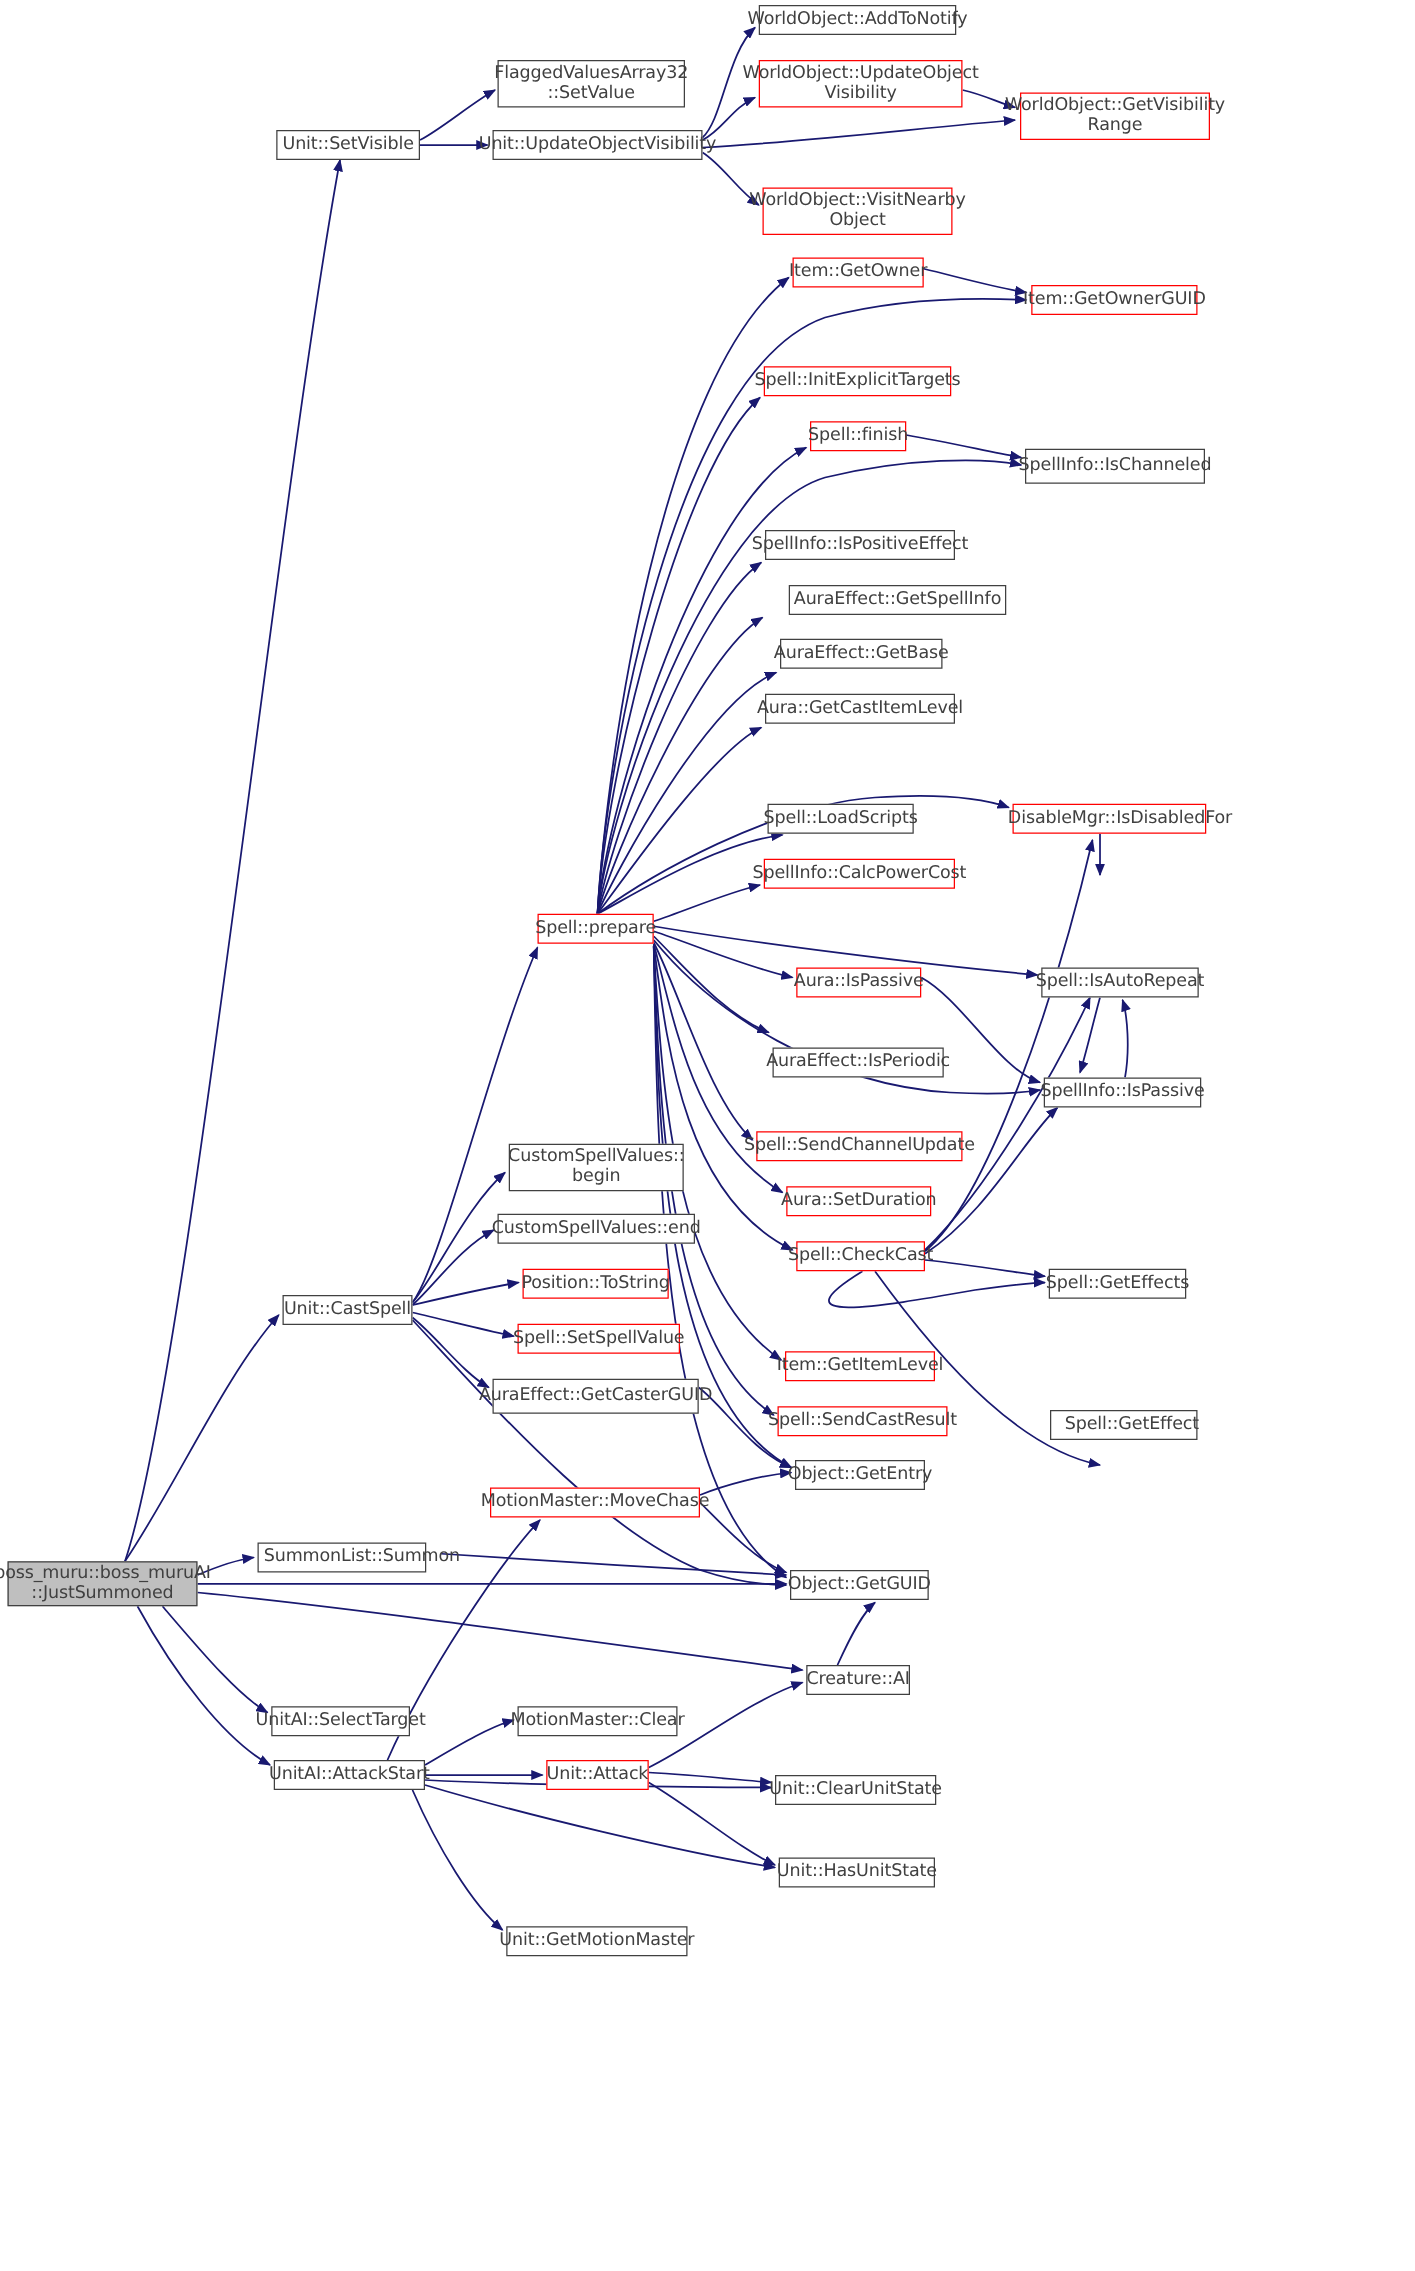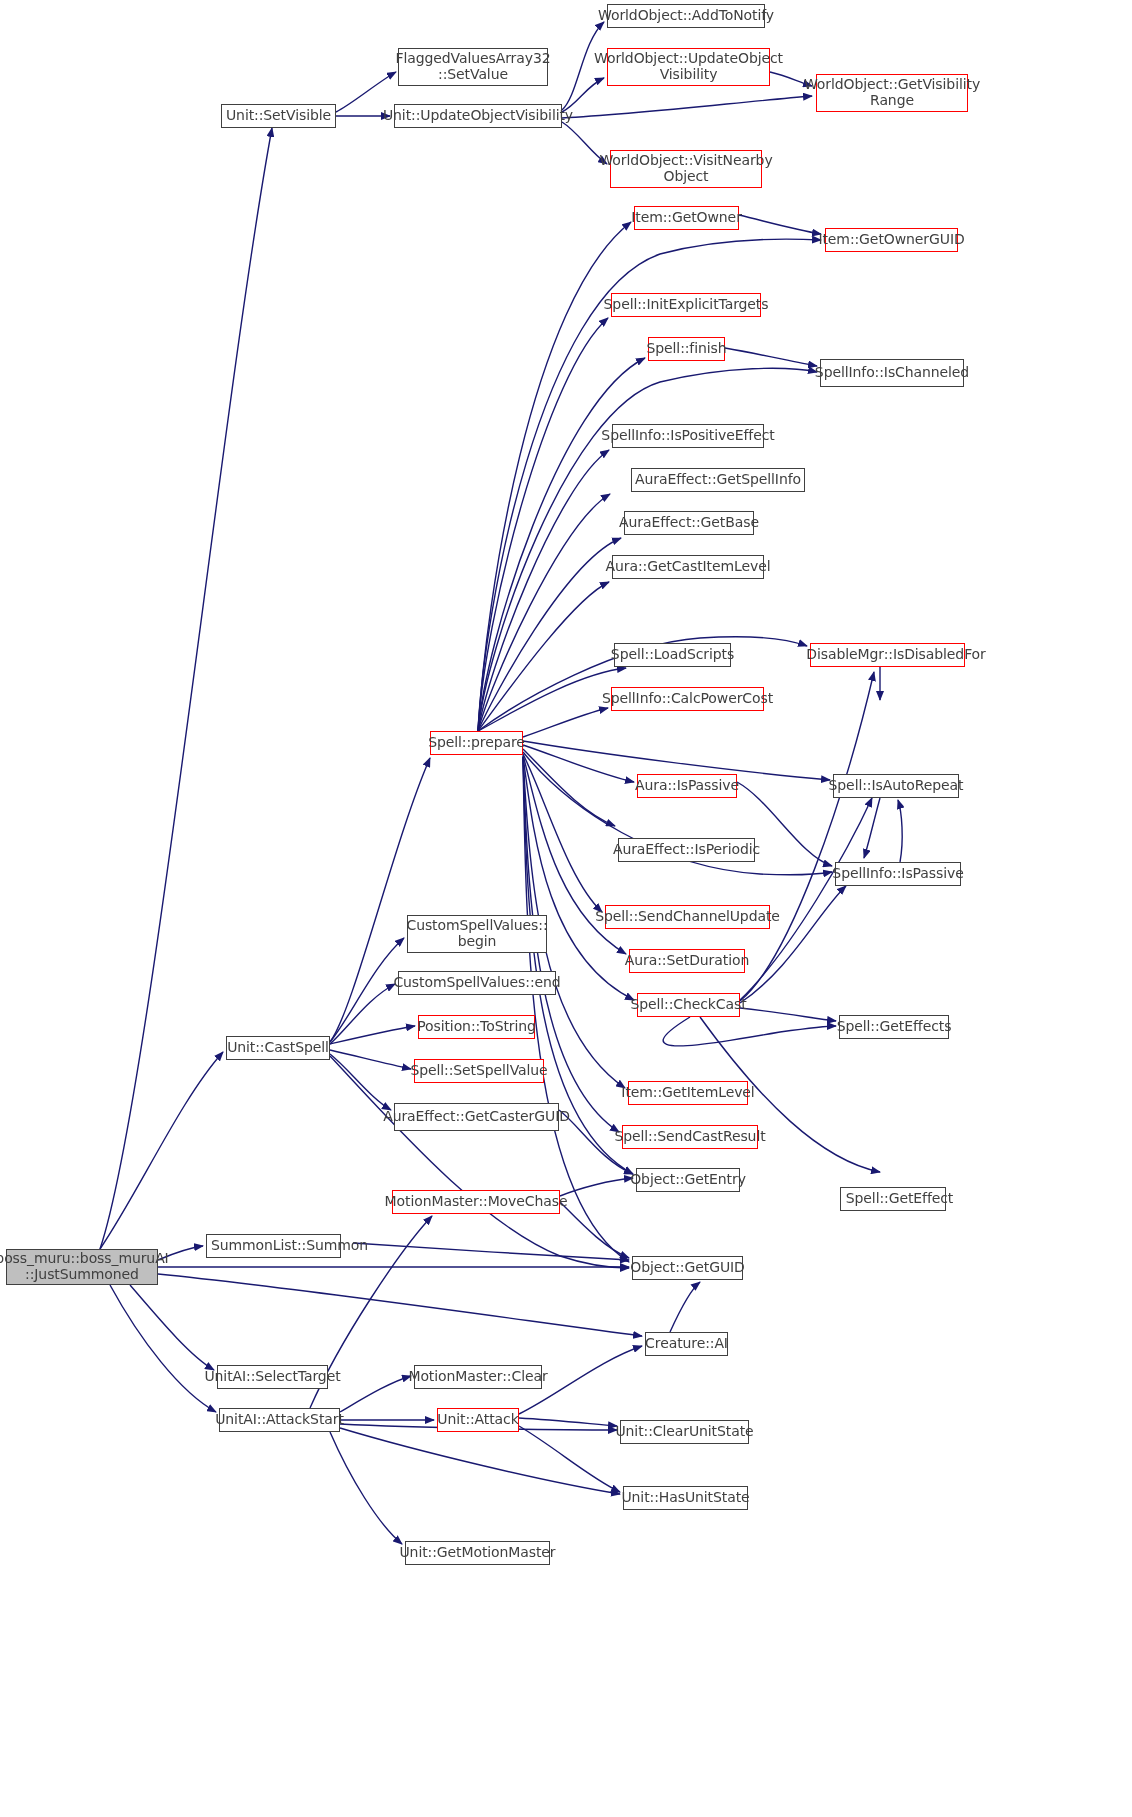--- a/index.html
+++ b/index.html
@@ -167,21 +167,21 @@
       <div class="node red" style="left: 629px; top: 949px; width: 116px; height: 24px;">Aura::SetDuration</div>
       <div class="node" style="left: 398px; top: 971px; width: 158px; height: 24px;">CustomSpellValues::end</div>
       <div class="node red" style="left: 637px; top: 993px; width: 103px; height: 24px;">Spell::CheckCast</div>
       <div class="node red" style="left: 418px; top: 1015px; width: 117px; height: 24px;">Position::ToString</div>
       <div class="node" style="left: 839px; top: 1015px; width: 110px; height: 24px;">Spell::GetEffects</div>
       <div class="node" style="left: 226px; top: 1036px; width: 104px; height: 24px;">Unit::CastSpell</div>
       <div class="node red" style="left: 414px; top: 1059px; width: 130px; height: 24px;">Spell::SetSpellValue</div>
       <div class="node red" style="left: 628px; top: 1081px; width: 120px; height: 24px;">Item::GetItemLevel</div>
       <div class="node" style="left: 394px; top: 1103px; width: 165px; height: 28px;">AuraEffect::GetCasterGUID</div>
       <div class="node red" style="left: 622px; top: 1125px; width: 136px; height: 24px;">Spell::SendCastResult</div>
-      <div class="node" style="left: 840px; top: 1187px; width: 106px; height: 24px; padding-left: 16px;">Spell::GetEffect</div>
+      <div class="node" style="left: 840px; top: 1128px; width: 118px; height: 24px; padding-left: 16px;">Spell::GetEffect</div>
       <div class="node" style="left: 636px; top: 1168px; width: 104px; height: 24px;">Object::GetEntry</div>
       <div class="node red" style="left: 392px; top: 1190px; width: 168px; height: 24px;">MotionMaster::MoveChase</div>
       <div class="node" style="left: 206px; top: 1234px; width: 135px; height: 24px; padding-left: 35px;">SummonList::Summon</div>
       <div class="node" style="left: 632px; top: 1256px; width: 111px; height: 24px;">Object::GetGUID</div>
       <div class="node" style="left: 645px; top: 1332px; width: 83px; height: 24px;">Creature::AI</div>
       <div class="node" style="left: 217px; top: 1365px; width: 111px; height: 24px;">UnitAI::SelectTarget</div>
       <div class="node" style="left: 414px; top: 1365px; width: 128px; height: 24px;">MotionMaster::Clear</div>
       <div class="node" style="left: 219px; top: 1408px; width: 121px; height: 24px;">UnitAI::AttackStart</div>
       <div class="node red" style="left: 437px; top: 1408px; width: 82px; height: 24px;">Unit::Attack</div>
       <div class="node" style="left: 620px; top: 1420px; width: 129px; height: 24px;">Unit::ClearUnitState</div>

